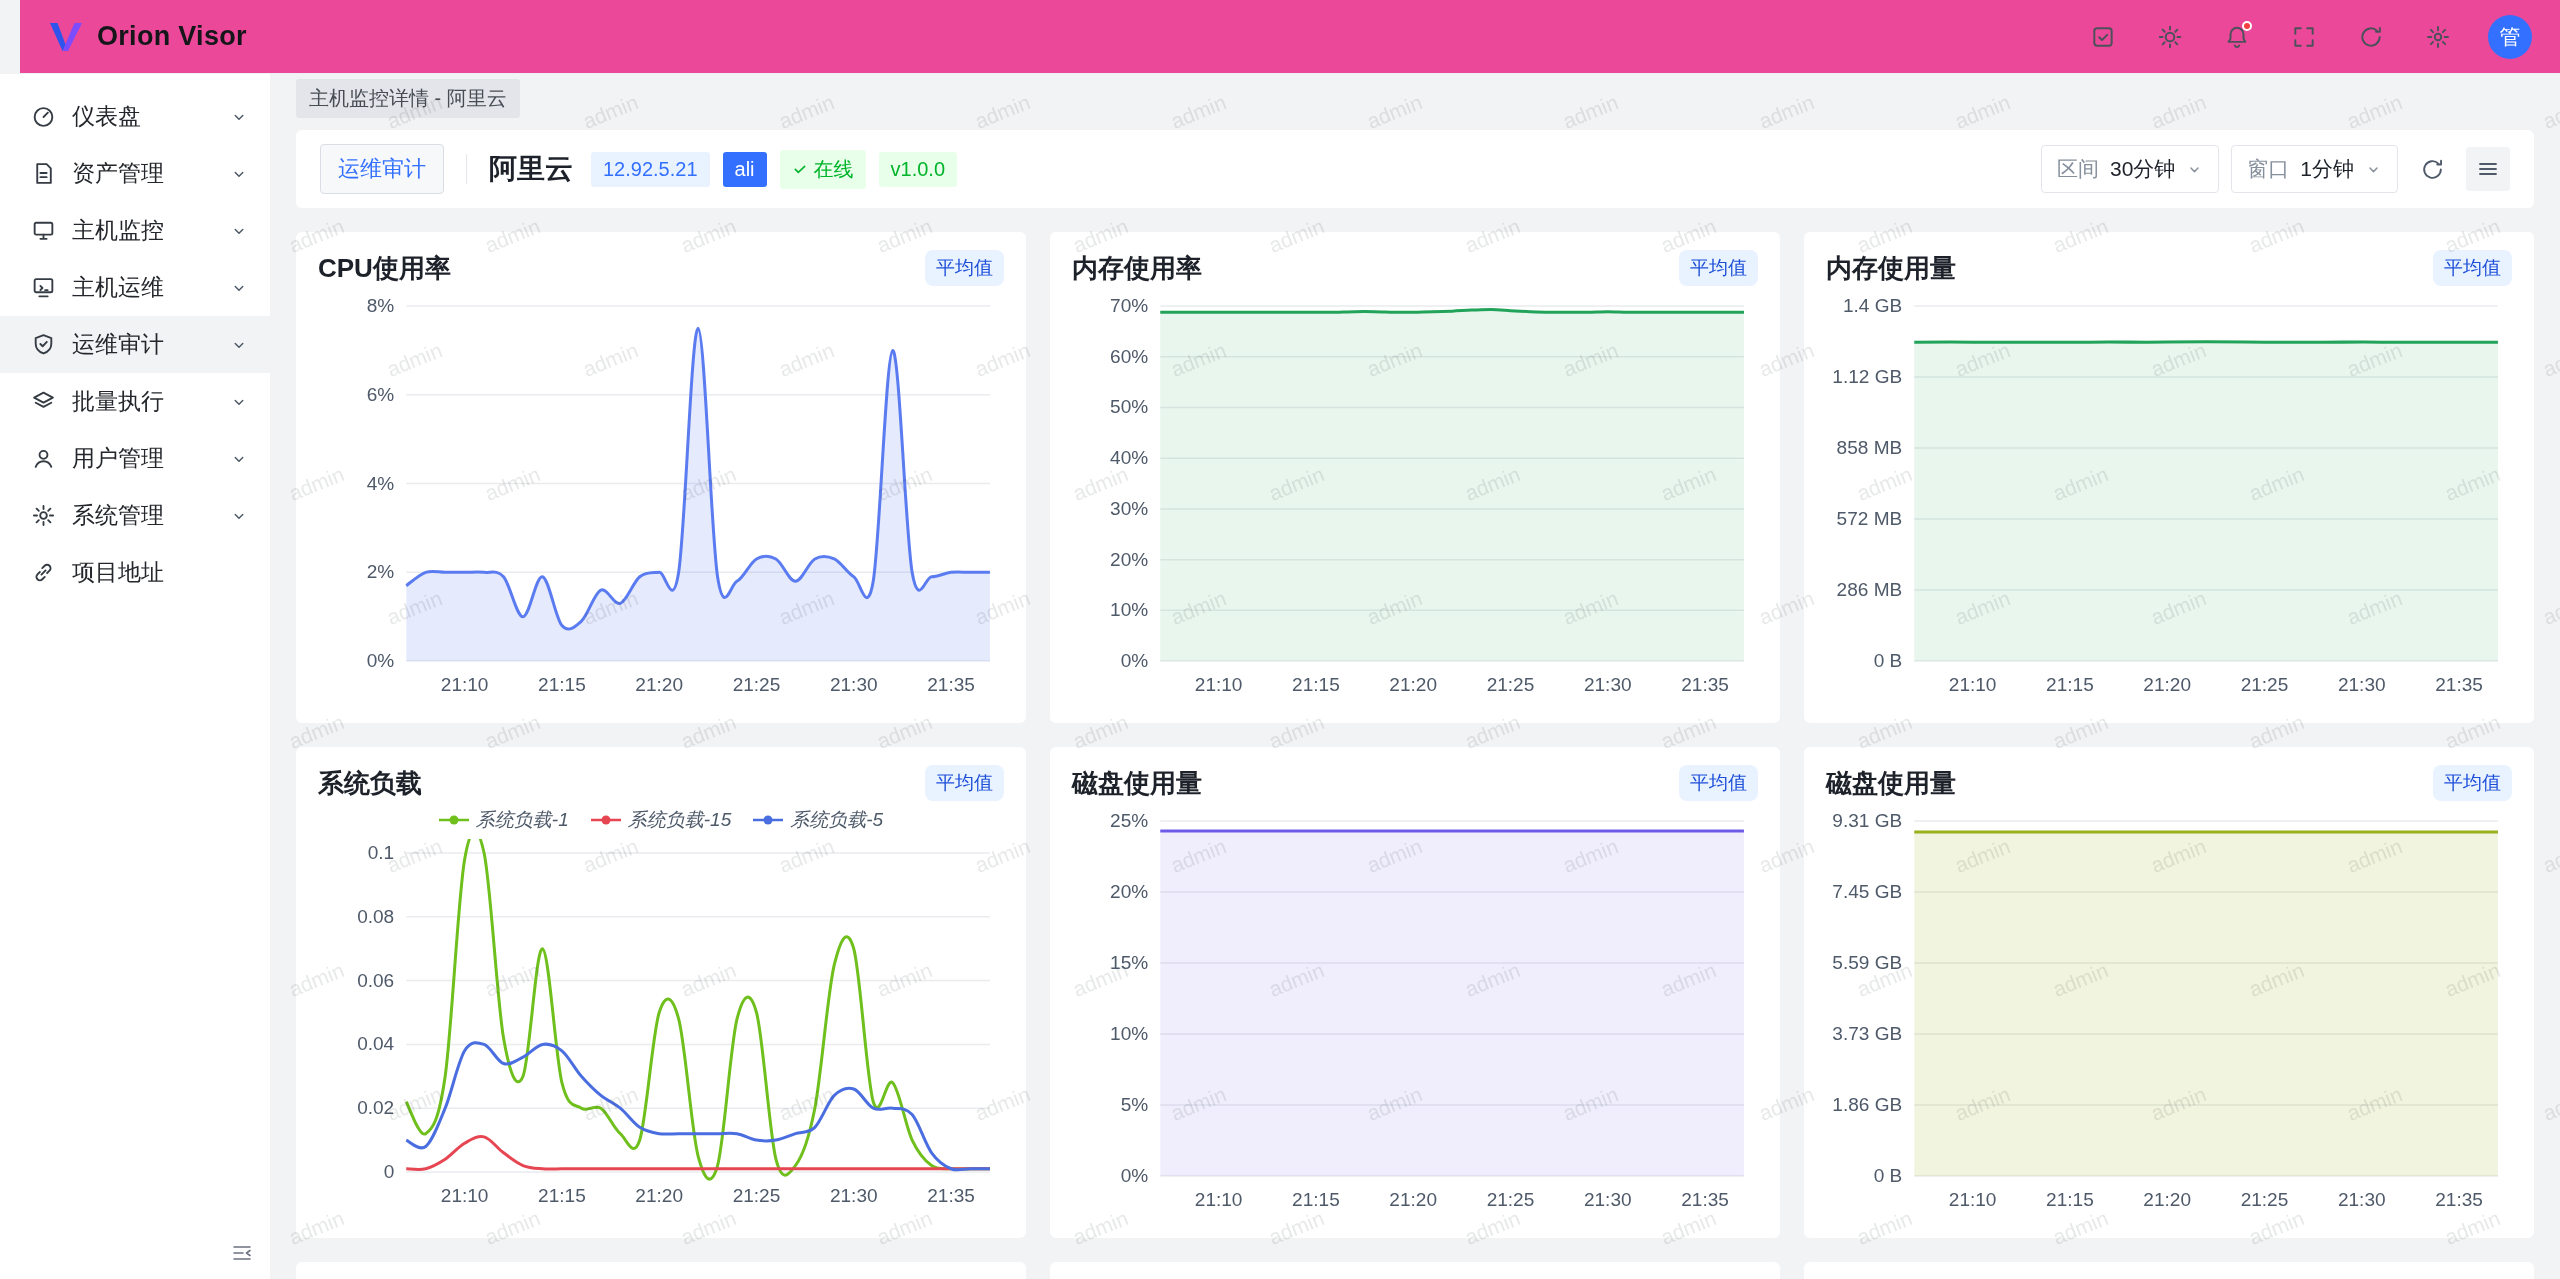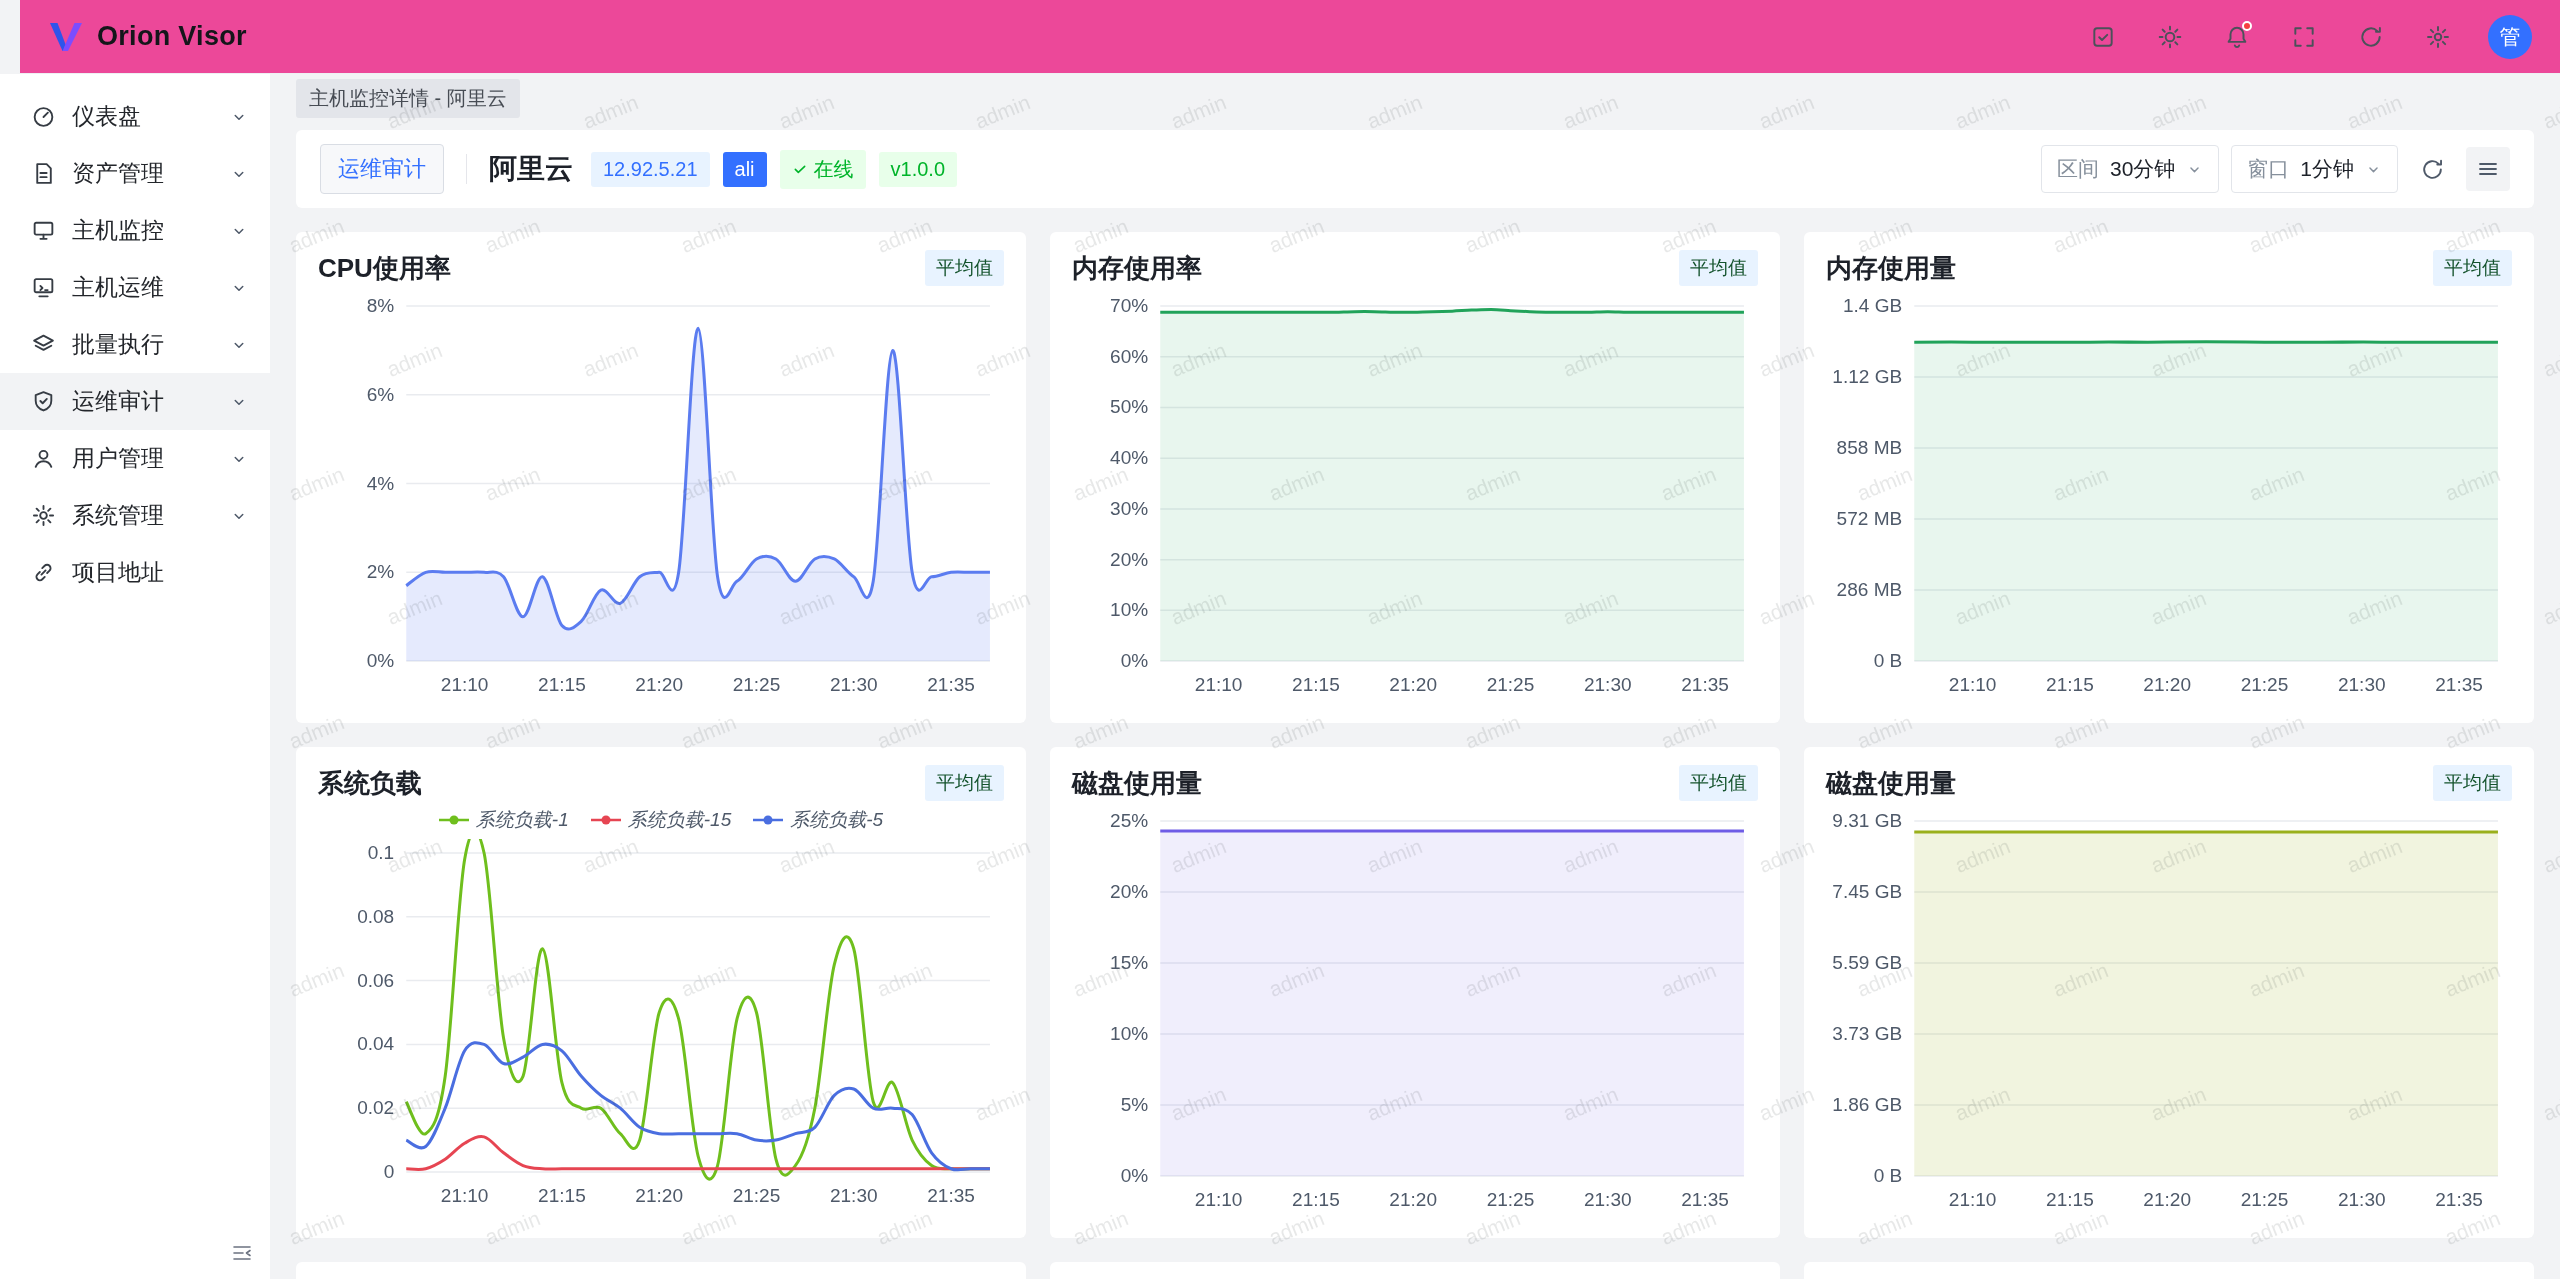--- a/index.html
+++ b/index.html
@@ -61,21 +61,21 @@
   .icon-btn { width: 44px; height: 44px; display: flex; align-items: center; justify-content: center;
               border-radius: 4px; border: none; background: transparent; color: #4e5969; cursor: pointer; }
   .icon-btn.boxed { background: #f2f3f5; }
 
   
   .chart-grid { display: grid; grid-template-columns: repeat(3, 1fr); gap: 24px; }
   .chart-card { background: #fff; border-radius: 6px; height: 491px;
                 padding: 18px 22px 6px; position: relative; z-index: 1; }
   .cc-head { display: flex; justify-content: space-between; align-items: center; }
   .cc-title { font-size: 26px; font-weight: 700; color: #1d2129; }
-  .cc-badge { background: #e8f3ff; color: #14532d; font-size: 19px; padding: 5px 11px; border-radius: 3px; text-align: right; }
+  .cc-badge { background: #e8f3ff; color: #1d4ed8; font-size: 19px; padding: 5px 11px; border-radius: 8px; text-align: right; }
   .cc-legend { display: flex; justify-content: center; align-items: center; gap: 22px;
                margin-top: 6px; font-size: 19px; color: #4e5969; }
   .lg-item { display: inline-flex; align-items: center; gap: 7px; cursor: pointer; font-style: italic; }
   .cc-plot { display: block; width: 100%; margin-top: 6px; }
   .cc-plot text { font-family: "Liberation Sans", sans-serif; }
 
   
   .watermark-layer { position: absolute; inset: 0; pointer-events: none; z-index: 3; overflow: hidden; }
   .wm { position: absolute; transform: rotate(-22deg); font-size: 21px;
         color: rgba(40,44,50,0.11); white-space: nowrap; }
@@ -190,42 +190,42 @@
                 <path d="M9 10.5l2 2-2 2M13.5 14.5h2.5"></path>
               </svg>
             </span>
             <span class="mi-label">主机运维</span>
             <span class="mi-arrow">
               <svg width="18" height="18" viewBox="0 0 24 24" fill="none" stroke="currentColor" stroke-width="2" stroke-linecap="round" stroke-linejoin="round">
                 <path d="M7 10l5 5 5-5"></path>
               </svg>
             </span>
           </div>
+          <div class="menu-item active">
+            <span class="mi-icon">
+              <svg width="25" height="25" viewBox="0 0 24 24" fill="none" stroke="currentColor" stroke-width="1.8" stroke-linecap="round" stroke-linejoin="round">
+                <path d="M12 3l7.5 2.8v5.4c0 4.6-3 7.7-7.5 9.4-4.5-1.7-7.5-4.8-7.5-9.4V5.8z"></path>
+                <path d="M9 11.5l2.2 2.2 4-4.2"></path>
+              </svg>
+            </span>
+            <span class="mi-label">运维审计</span>
+            <span class="mi-arrow">
+              <svg width="18" height="18" viewBox="0 0 24 24" fill="none" stroke="currentColor" stroke-width="2" stroke-linecap="round" stroke-linejoin="round">
+                <path d="M7 10l5 5 5-5"></path>
+              </svg>
+            </span>
+          </div>
           <div class="menu-item">
             <span class="mi-icon">
               <svg width="25" height="25" viewBox="0 0 24 24" fill="none" stroke="currentColor" stroke-width="1.8" stroke-linecap="round" stroke-linejoin="round">
                 <path d="M12 3.5l9 4.8-9 4.8-9-4.8z"></path>
                 <path d="M4.5 13.2l7.5 4 7.5-4"></path>
               </svg>
             </span>
             <span class="mi-label">批量执行</span>
-            <span class="mi-arrow">
-              <svg width="18" height="18" viewBox="0 0 24 24" fill="none" stroke="currentColor" stroke-width="2" stroke-linecap="round" stroke-linejoin="round">
-                <path d="M7 10l5 5 5-5"></path>
-              </svg>
-            </span>
-          </div>
-          <div class="menu-item active">
-            <span class="mi-icon">
-              <svg width="25" height="25" viewBox="0 0 24 24" fill="none" stroke="currentColor" stroke-width="1.8" stroke-linecap="round" stroke-linejoin="round">
-                <path d="M12 3l7.5 2.8v5.4c0 4.6-3 7.7-7.5 9.4-4.5-1.7-7.5-4.8-7.5-9.4V5.8z"></path>
-                <path d="M9 11.5l2.2 2.2 4-4.2"></path>
-              </svg>
-            </span>
-            <span class="mi-label">运维审计</span>
             <span class="mi-arrow">
               <svg width="18" height="18" viewBox="0 0 24 24" fill="none" stroke="currentColor" stroke-width="2" stroke-linecap="round" stroke-linejoin="round">
                 <path d="M7 10l5 5 5-5"></path>
               </svg>
             </span>
           </div>
           <div class="menu-item">
             <span class="mi-icon">
               <svg width="25" height="25" viewBox="0 0 24 24" fill="none" stroke="currentColor" stroke-width="1.8" stroke-linecap="round" stroke-linejoin="round">
                 <circle cx="12" cy="8.5" r="3.8"></circle>

